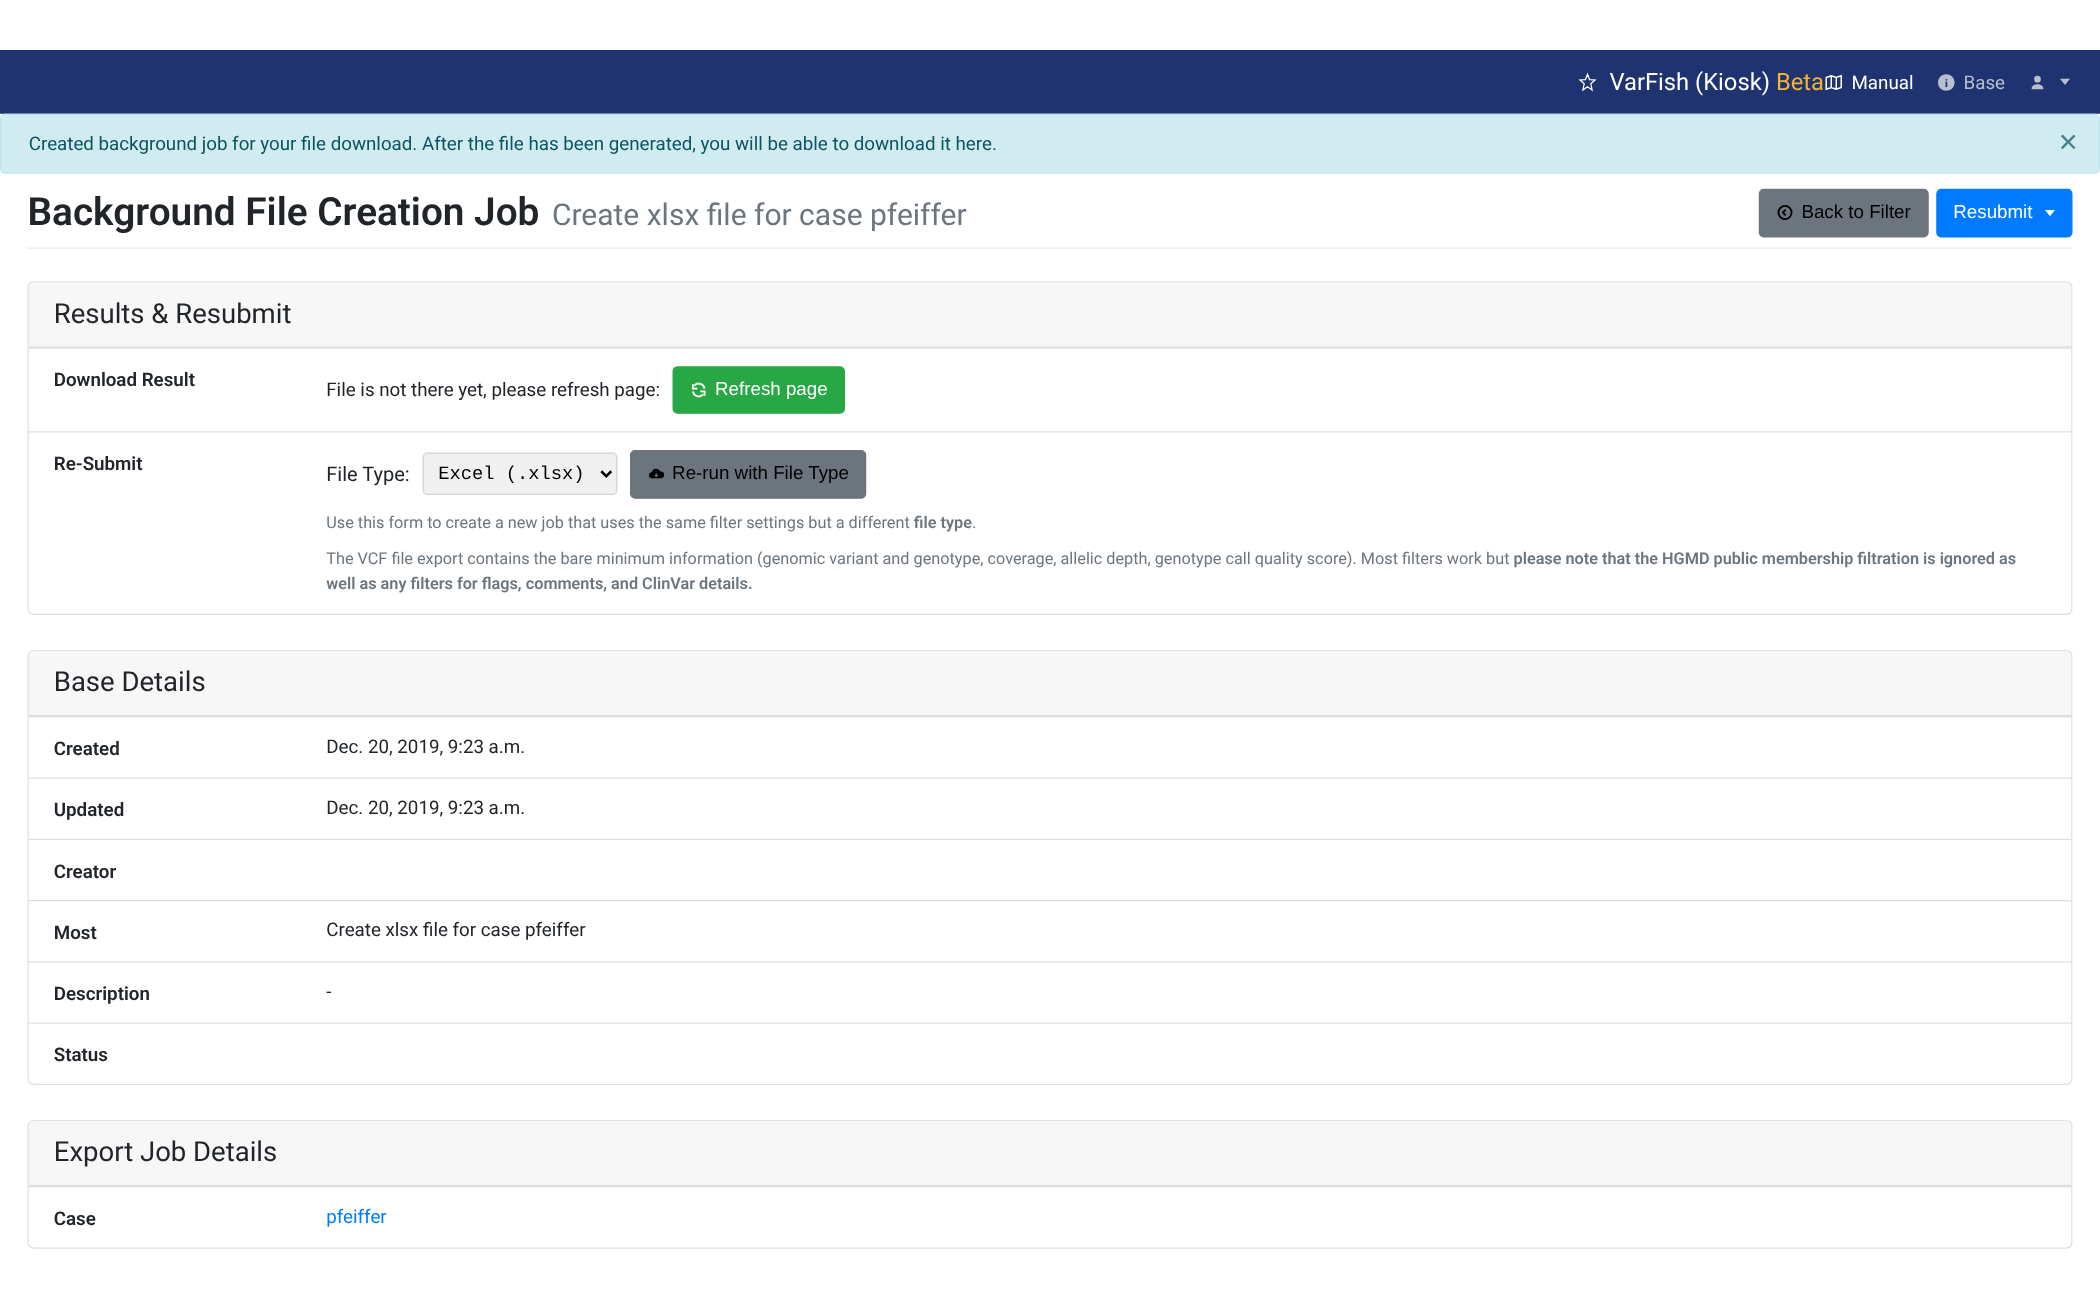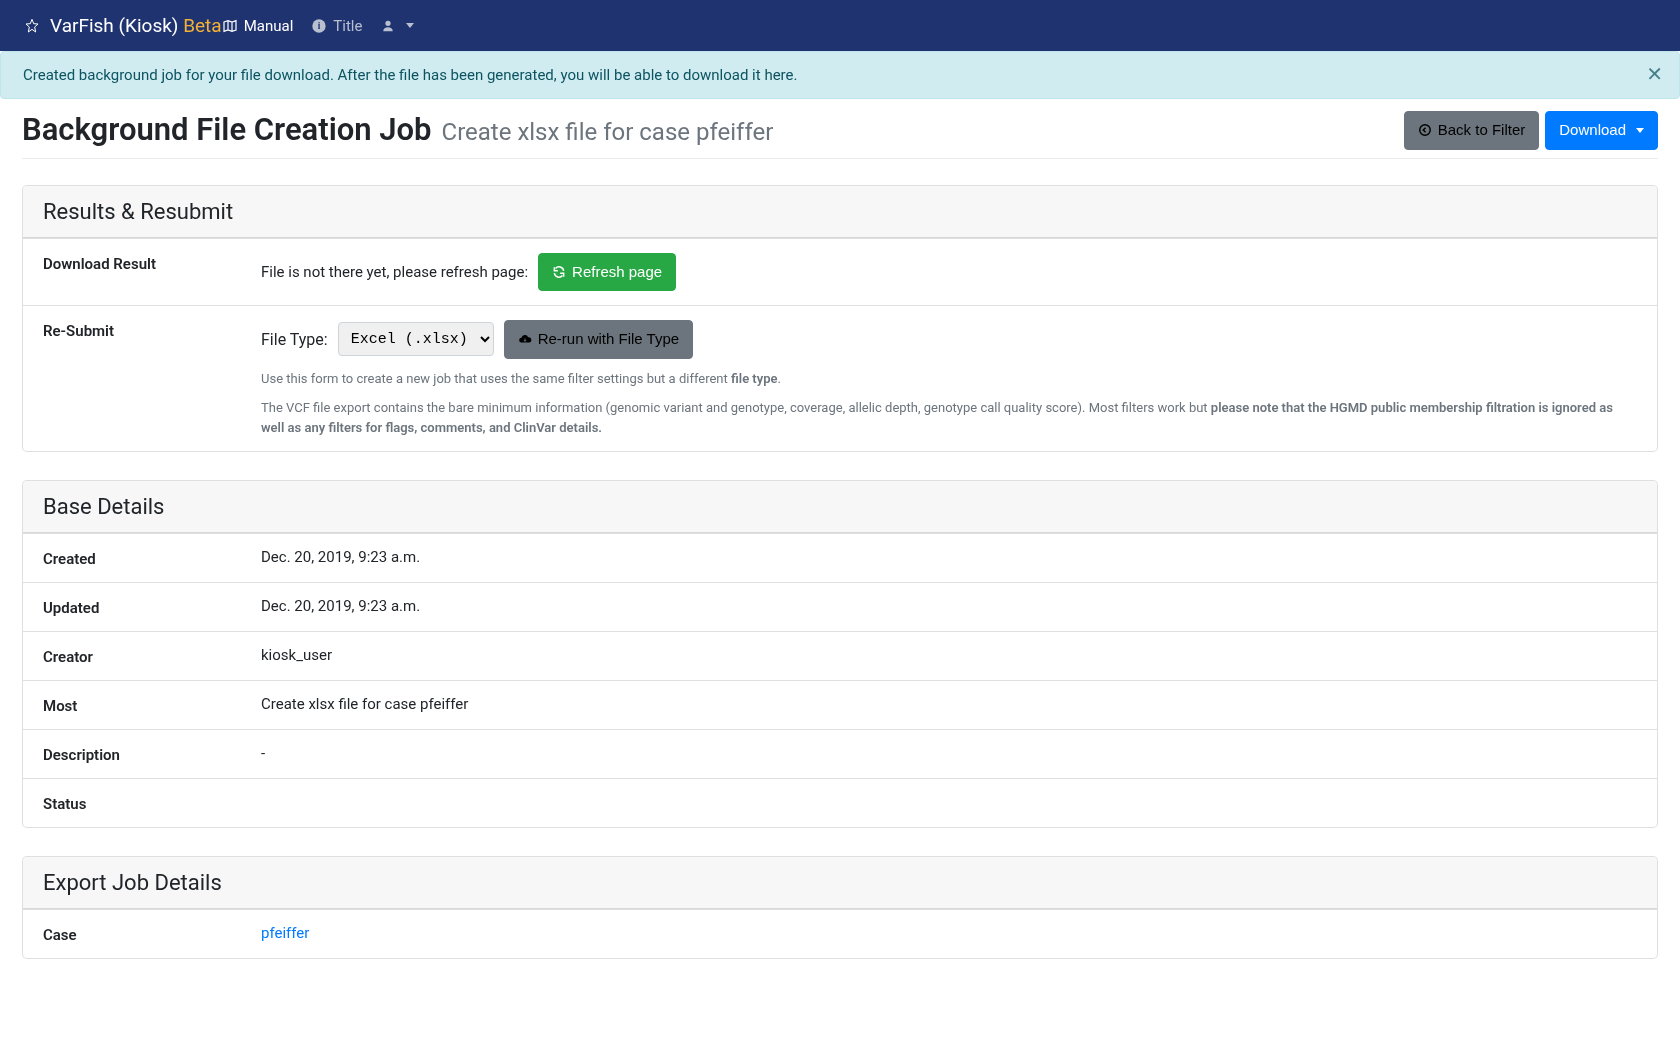--- a/index.html
+++ b/index.html
@@ -9,22 +9,23 @@
       color: #212529;
       background: #fff;
       overflow-y: scroll;
     }
     .navbar {
       background: #203371;
       color: #fff;
       padding: 10px 24px;
       display: flex;
       align-items: center;
-      justify-content: flex-start;
+      justify-content: flex-end;
       height: 51px;
+      margin-top: 40px;
     }
     .navbar-brand {
       display: flex;
       align-items: center;
       gap: 10px;
       font-size: 19px;
       color: #fff;
     }
     .brand-text { color: #fff; }
     .brand-beta { color: #f3b234; }
@@ -163,21 +164,21 @@
       </span>
       <span>Manual</span>
     </span>
     <span class="nav-link">
       <span class="nav-icon">
         <svg viewBox="0 0 24 24" fill="currentColor">
             <circle cx="12" cy="12" r="10" fill="currentColor"></circle>
             <text x="12" y="17" text-anchor="middle" font-size="14" fill="#203371" font-family="serif" font-weight="bold">i</text>
           </svg>
       </span>
-      <span>Title</span>
+      <span>Base</span>
     </span>
     <span class="nav-link">
       <span class="nav-icon">
         <svg viewBox="0 0 24 24" fill="currentColor">
             <path d="M12 12a4 4 0 100-8 4 4 0 000 8zm0 2c-4 0-7 2-7 5v1h14v-1c0-3-3-5-7-5z"></path>
           </svg>
       </span>
       <span class="caret-down"></span>
     </span>
   </div>
@@ -199,21 +200,21 @@
       <button class="btn btn-secondary">
         <span class="btn-icon">
           <svg viewBox="0 0 24 24" fill="none" stroke="currentColor" stroke-width="2.5">
               <circle cx="12" cy="12" r="9"></circle>
               <path d="M13 8l-4 4 4 4"></path>
             </svg>
         </span>
         <span>Back to Filter</span>
       </button>
       <button class="btn btn-primary">
-        <span>Download</span>
+        <span>Resubmit</span>
         <span class="caret-down"></span>
       </button>
     </div>
   </div>
 
   <div class="card">
     <div class="card-header">Results &amp; Resubmit</div>
 
     <div class="card-row">
       <div class="card-row-label">Download Result</div>
@@ -266,21 +267,20 @@
     <div class="card-row">
       <div class="card-row-label">Created</div>
       <div class="card-row-value">Dec. 20, 2019, 9:23 a.m.</div>
     </div>
     <div class="card-row">
       <div class="card-row-label">Updated</div>
       <div class="card-row-value">Dec. 20, 2019, 9:23 a.m.</div>
     </div>
     <div class="card-row">
       <div class="card-row-label">Creator</div>
-      <div class="card-row-value">kiosk_user</div>
     </div>
     <div class="card-row">
       <div class="card-row-label">Most</div>
       <div class="card-row-value">Create xlsx file for case pfeiffer</div>
     </div>
     <div class="card-row">
       <div class="card-row-label">Description</div>
       <div class="card-row-value">-</div>
     </div>
     <div class="card-row">

